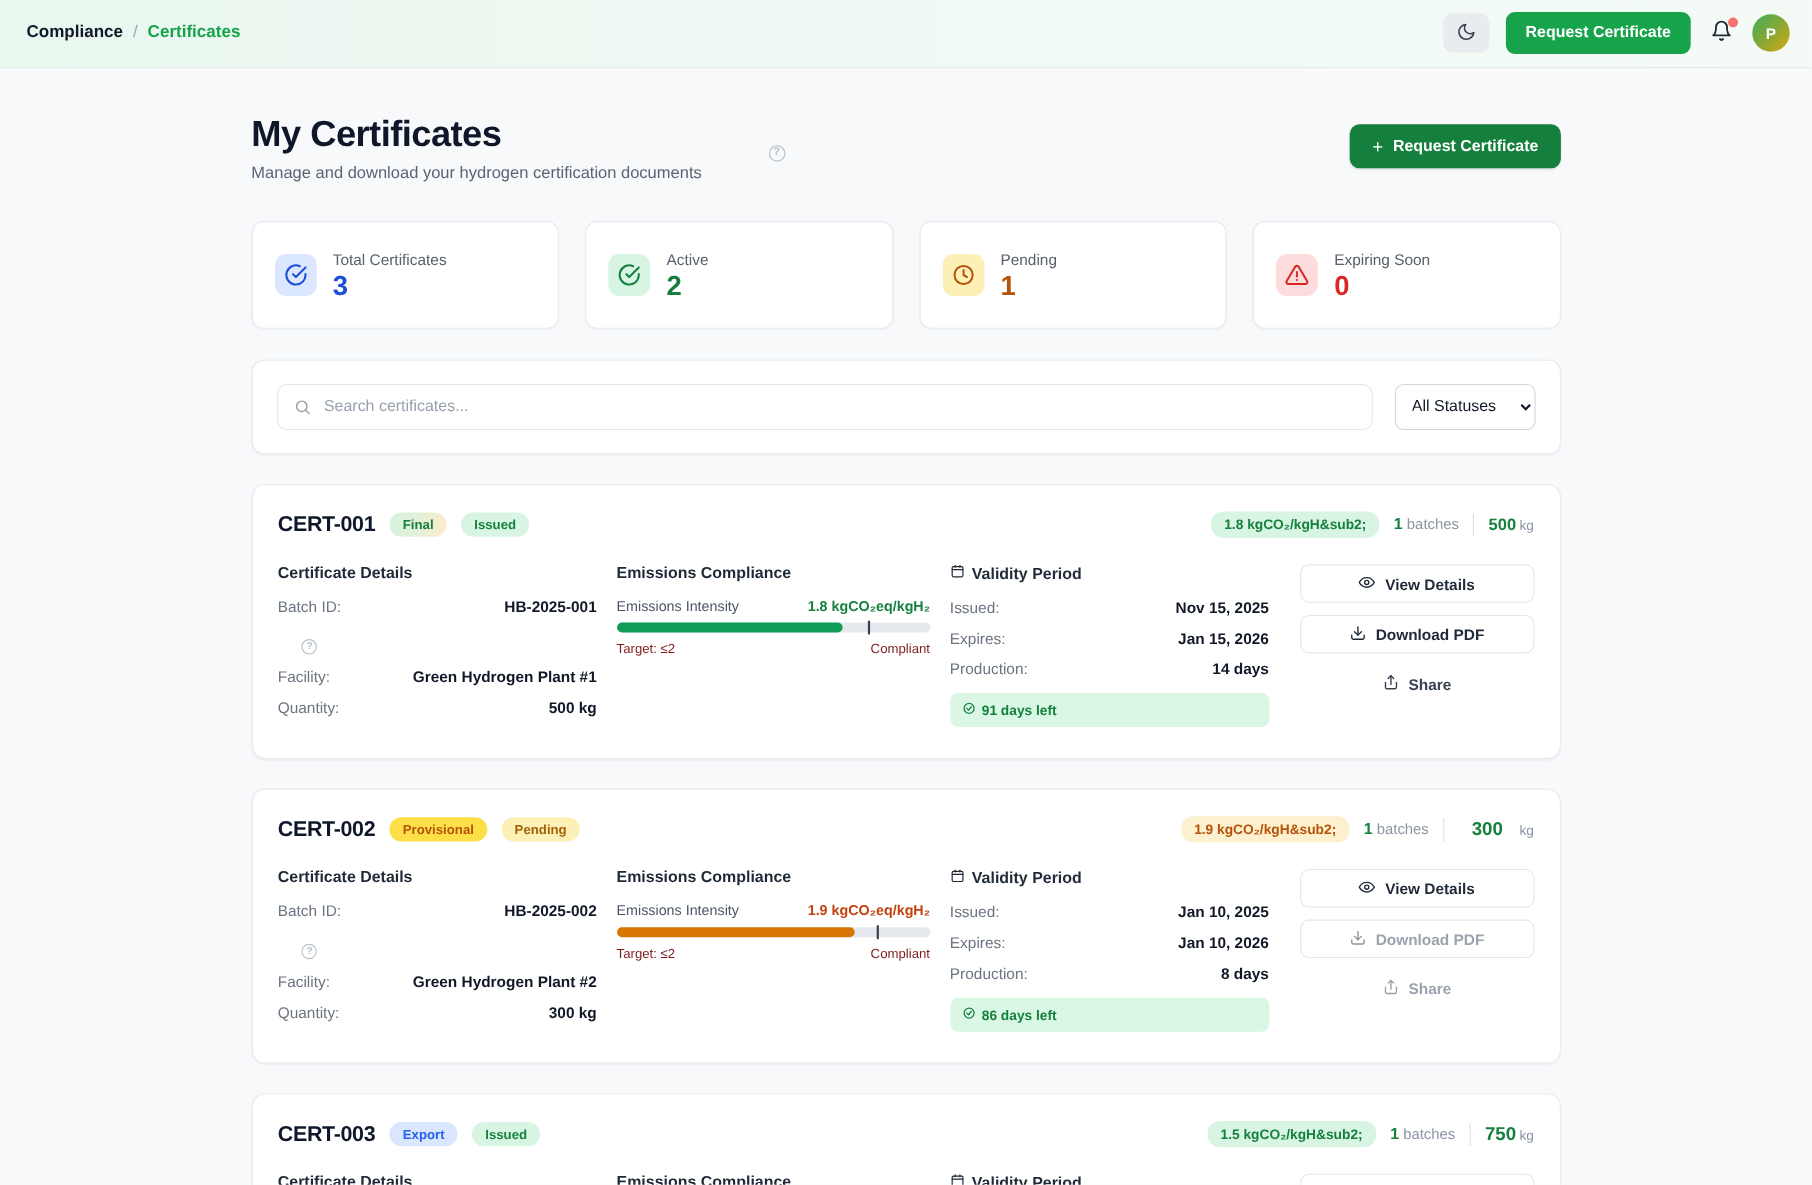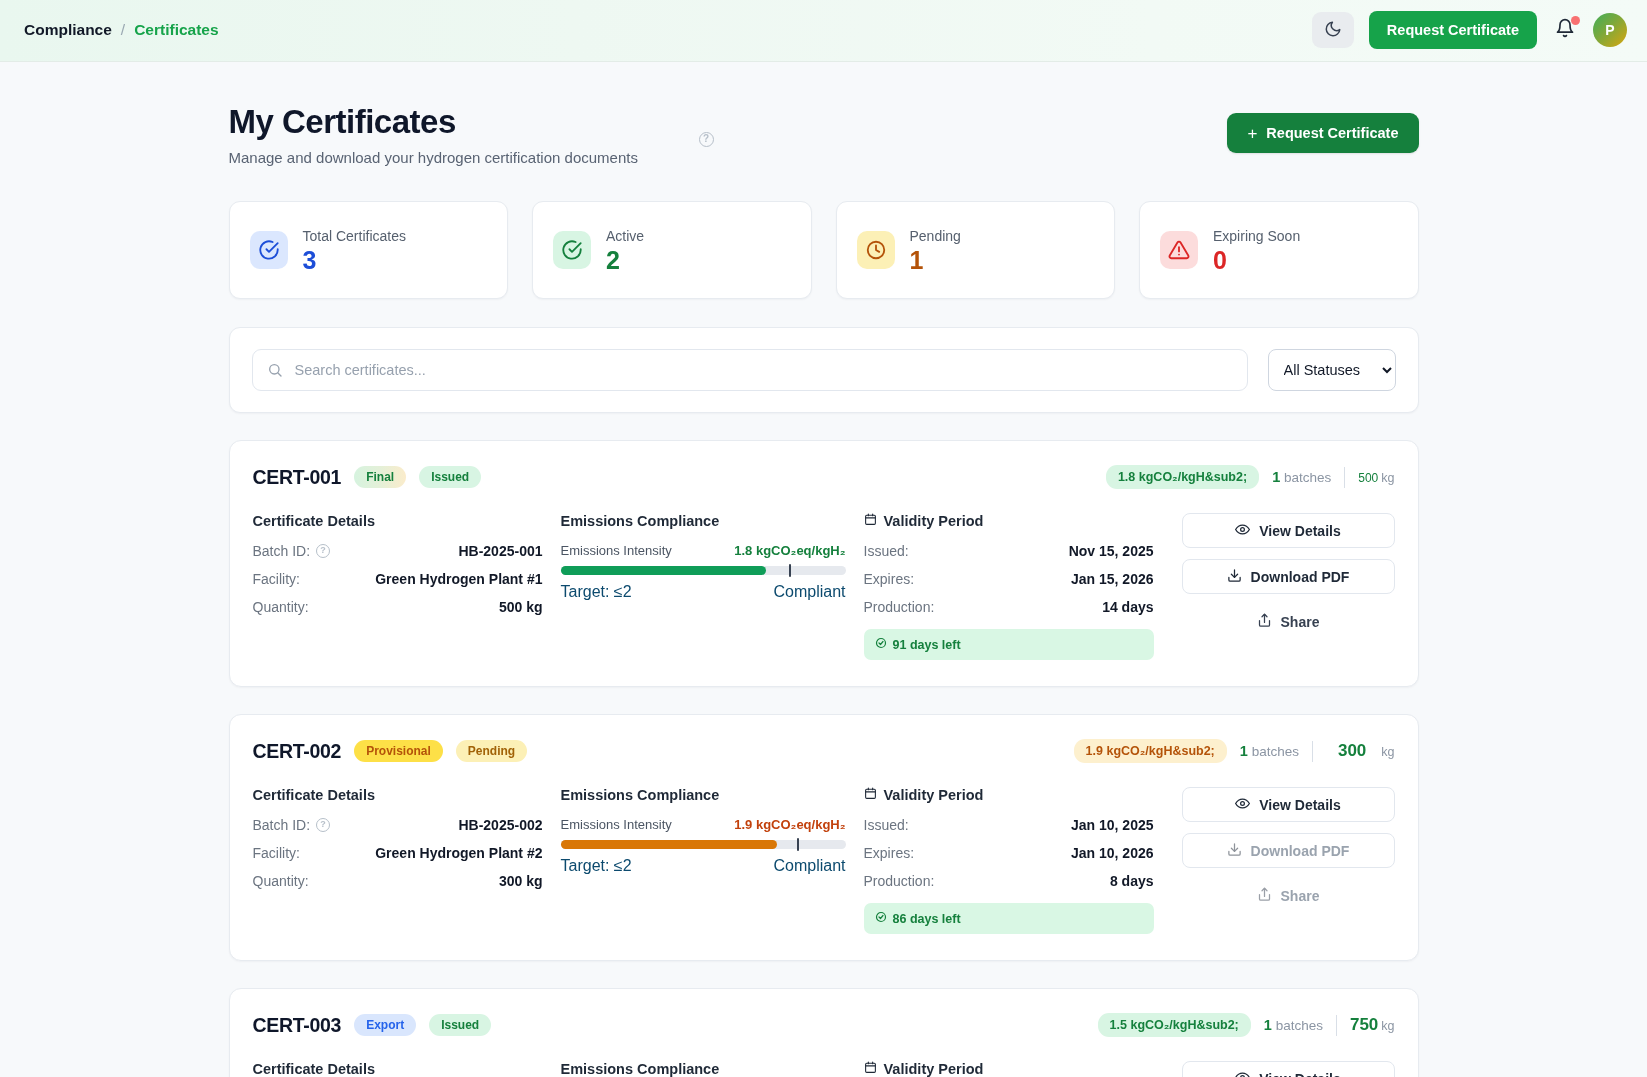--- a/index.html
+++ b/index.html
@@ -160,21 +160,21 @@
     display: grid;
     grid-template-columns: 290px 285px 290px 1fr;
     gap: 0 18px;
     margin-top: 24px;
   }
   .col-title {
     font-size: 14.5px; font-weight: 700; color: #1f2937; margin-bottom: 14px;
     display: flex; align-items: center; gap: 7px;
   }
   .kv { display: flex; align-items: baseline; margin-bottom: 12px; }
-  .kv-k { font-size: 14px; color: #6b7480; display: flex; align-items: center; gap: 6px; }
+  .kv-k { font-size: 14px; color: #6b7480; display: flex; align-items: center; gap: 22px; flex-direction: column; }
   .kv-v { margin-left: auto; font-size: 14px; font-weight: 700; color: #111827; }
   .qmark {
     width: 14px; height: 14px; border-radius: 50%;
     border: 1.3px solid #b6bfc9; color: #b6bfc9;
     font-size: 9px; line-height: 11.5px; text-align: center; font-weight: 700;
     cursor: pointer; display: inline-block;
   }
 
   .em-row { display: flex; align-items: baseline; margin-bottom: 8px; }
   .em-label { font-size: 13px; color: #4b5563; }
@@ -186,21 +186,21 @@
     position: relative; overflow: visible;
   }
   .bar-fill { height: 9px; border-radius: 5px; }
   .bar-fill.green { background: #0f9d58; }
   .bar-fill.amber { background: #d97706; }
   .bar-tick {
     position: absolute; top: -2px; width: 2px; height: 13px;
     background: #374151; border-radius: 1px;
   }
   .bar-foot { display: flex; margin-top: 8px; }
-  .bar-foot span { font-size: 16px; color: #0c4a6e; }
+  .bar-foot span { font-size: 12px; color: #7f1d1d; }
   .bar-foot span:last-child { margin-left: auto; }
 
   .days-pill {
     margin-top: 14px; background: #d9f7e4; border-radius: 7px;
     padding: 8px 11px; font-size: 12.5px; color: #15803d; font-weight: 600;
     display: flex; align-items: center; gap: 6px;
   }
 
   .actions { display: flex; flex-direction: column; gap: 11px; padding-left: 10px; }
   .btn-outline {
@@ -342,21 +342,21 @@
     <div id="cert-list">
   <div class="cert-card">
     <div class="cert-head">
       <span class="cert-id">CERT-001</span>
       <span class="badge badge-final">Final</span>
       <span class="badge badge-issued">Issued</span>
       <div class="cert-metrics">
         <span class="chip-em chip-green">1.8 kgCO₂/kgH&amp;sub2;</span>
         <span class="batches"><b>1</b> <span>batches</span></span>
         <span class="vdiv"></span>
-        <span class="qty"><span style="font-size:12px;font-weight:400;color:#15803d;margin:0">500</span><span>kg</span></span>
+        <span class="qty"><span style="font-size:15px;font-weight:700;color:#15803d;margin:0">500</span><span>kg</span></span>
       </div>
     </div>
 
     <div class="cert-body">
       <div>
         <div class="col-title">Certificate Details</div>
         <div class="kv">
           <span class="kv-k">
                   <span>Batch ID:</span>
                   <span class="qmark">?</span>

